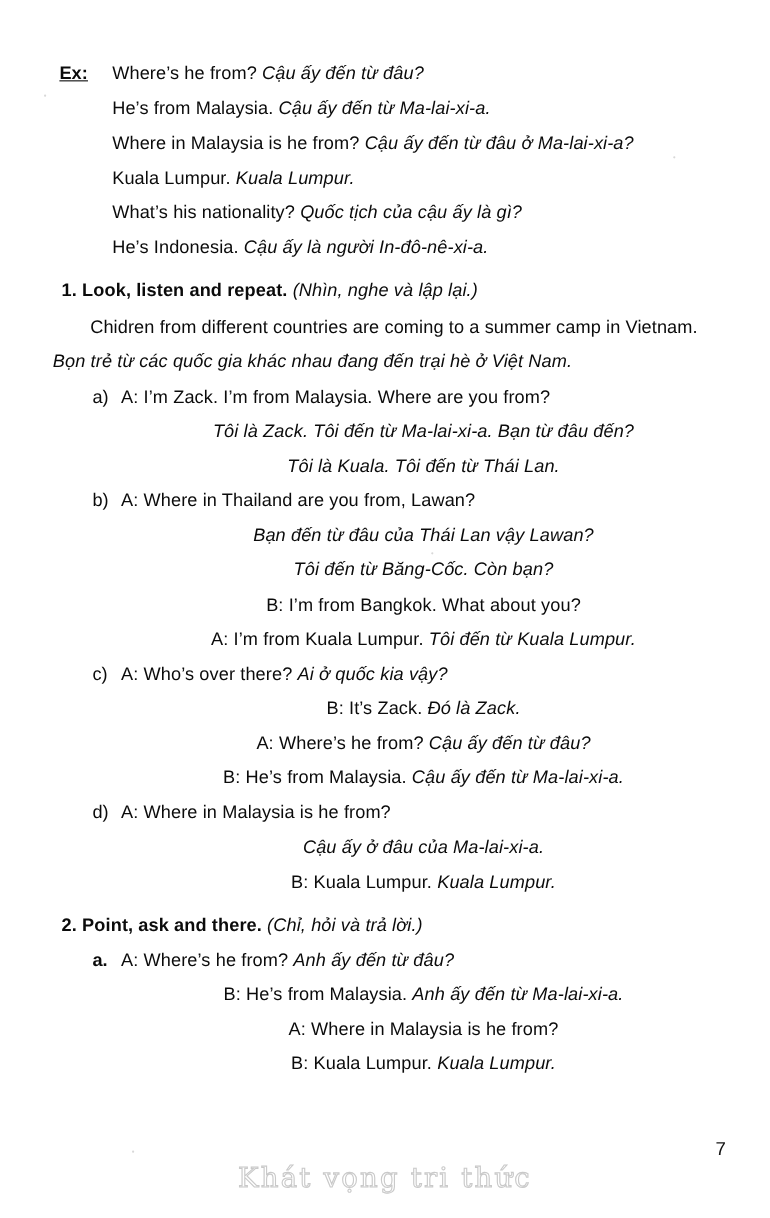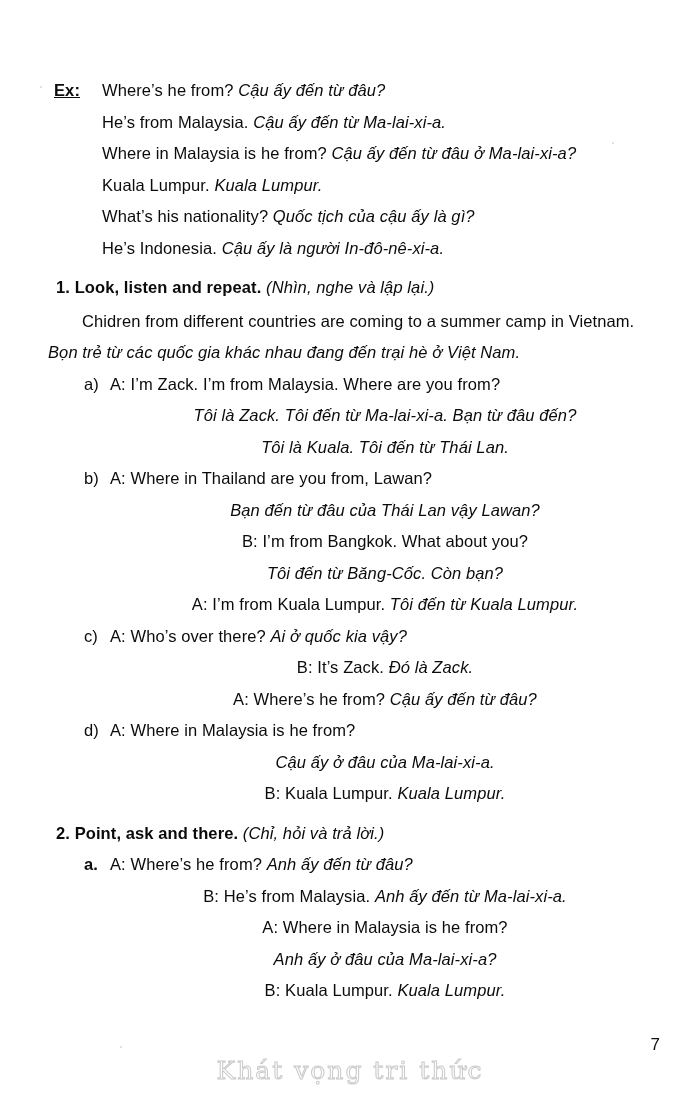--- a/index.html
+++ b/index.html
@@ -13,21 +13,21 @@
     font-family: "Liberation Sans", sans-serif;
     color: #0b0b0b;
     position: relative;
     overflow: hidden;
   }
   .page {
     position: relative;
     width: 700px;
     height: 1107px;
     box-sizing: border-box;
-    padding: 41px 40px 0 48px;
+    padding: 52px 40px 0 48px;
   }
   .line {
     font-size: 16.5px;
     line-height: 31.5px;
     white-space: pre-wrap;
     letter-spacing: 0.1px;
   }
   .it {
     font-style: italic;
   }
@@ -45,21 +45,20 @@
     display: flex;
     align-items: baseline;
   }
   .ex-label {
     width: 48px;
     flex: 0 0 48px;
     font-weight: bold;
   }
   .ex-text {
     flex: 1 1 auto;
-    margin-top: 34px;
   }
   .ex-indent {
     padding-left: 48px;
   }
   
   .heading {
     margin-top: 8px;
     padding-left: 8px;
   }
   .para {
@@ -161,53 +160,53 @@
     <div class="line item-cont trans-indent it">Tôi là Zack. Tôi đến từ Ma-lai-xi-a. Bạn từ đâu đến?</div>
     <div class="line item-cont trans-indent it">Tôi là Kuala. Tôi đến từ Thái Lan.</div>
   </div>
 
   <div class="item">
     <div class="item-row line">
       <span class="item-letter">b)</span>
       <span class="item-body"><span>A: </span><span>Where in Thailand are you from, Lawan?</span></span>
     </div>
     <div class="line item-cont trans-indent it">Bạn đến từ đâu của Thái Lan vậy Lawan?</div>
+    <div class="line item-cont trans-indent it">Tôi đến từ Băng-Cốc. Còn bạn?</div>
     <div class="line item-cont"><span>B: </span><span>I’m from Bangkok. What about you?</span></div>
-    <div class="line item-cont trans-indent it">Tôi đến từ Băng-Cốc. Còn bạn?</div>
     <div class="line item-cont"><span>A: </span><span>I’m from Kuala Lumpur. </span><span class="it">Tôi đến từ Kuala Lumpur.</span></div>
   </div>
 
   <div class="item">
     <div class="item-row line">
       <span class="item-letter">c)</span>
       <span class="item-body"><span>A: </span><span>Who’s over there? </span><span class="it">Ai ở quốc kia vậy?</span></span>
     </div>
     <div class="line item-cont"><span>B: </span><span>It’s Zack. </span><span class="it">Đó là Zack.</span></div>
     <div class="line item-cont"><span>A: </span><span>Where’s he from? </span><span class="it">Cậu ấy đến từ đâu?</span></div>
+    <div class="line item-cont"><span>B: </span><span>He’s from Malaysia. </span><span class="it">Cậu ấy đến từ Ma-lai-xi-a.</span></div>
   </div>
 
   <div class="item">
     <div class="item-row line">
       <span class="item-letter">d)</span>
       <span class="item-body"><span>A: </span><span>Where in Malaysia is he from?</span></span>
     </div>
     <div class="line item-cont trans-indent it">Cậu ấy ở đâu của Ma-lai-xi-a.</div>
     <div class="line item-cont"><span>B: </span><span>Kuala Lumpur. </span><span class="it">Kuala Lumpur.</span></div>
   </div>
 
   <div class="line heading"><span class="bold">2.</span><span class="bold"> </span><span class="bold">Point, ask and there.</span><span> </span><span class="it">(Chỉ, hỏi và trả lời.)</span></div>
 
   <div class="item">
     <div class="item-row line">
       <span class="item-letter bold">a.</span>
       <span class="item-body"><span>A: </span><span>Where’s he from? </span><span class="it">Anh ấy đến từ đâu?</span></span>
     </div>
     <div class="line item-cont"><span>B: </span><span>He’s from Malaysia. </span><span class="it">Anh ấy đến từ Ma-lai-xi-a.</span></div>
     <div class="line item-cont"><span>A: </span><span>Where in Malaysia is he from?</span></div>
-    <div class="line item-cont trans-indent it">Anh ấy ở đâu của Ma-lai-xi-a?</div>
     <div class="line item-cont"><span>B: </span><span>Kuala Lumpur. </span><span class="it">Kuala Lumpur.</span></div>
   </div>
 
   <div class="watermark">
     <div class="wm-sub">Khát vọng tri thức</div>
   </div>
 
   <div class="page-number">7</div>
 
   <div class="speckle" style="left:40px; top:86px;"></div>

